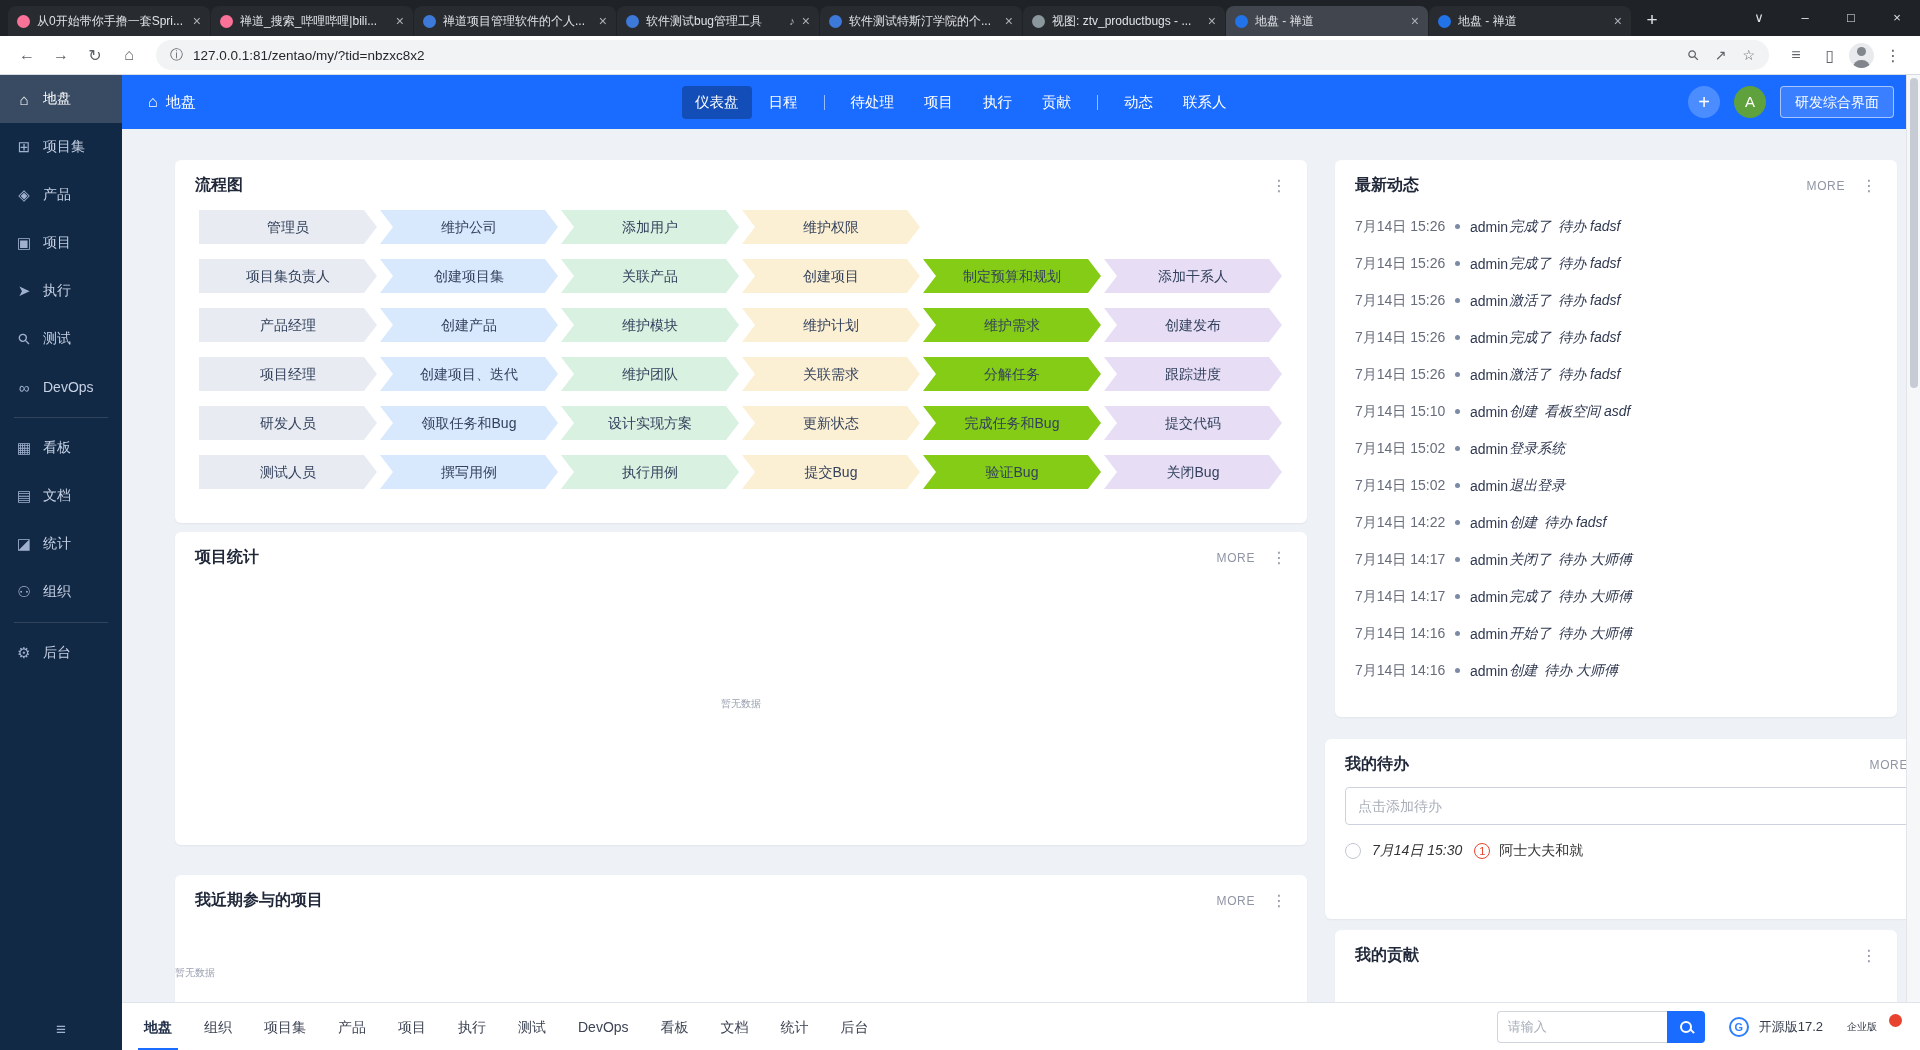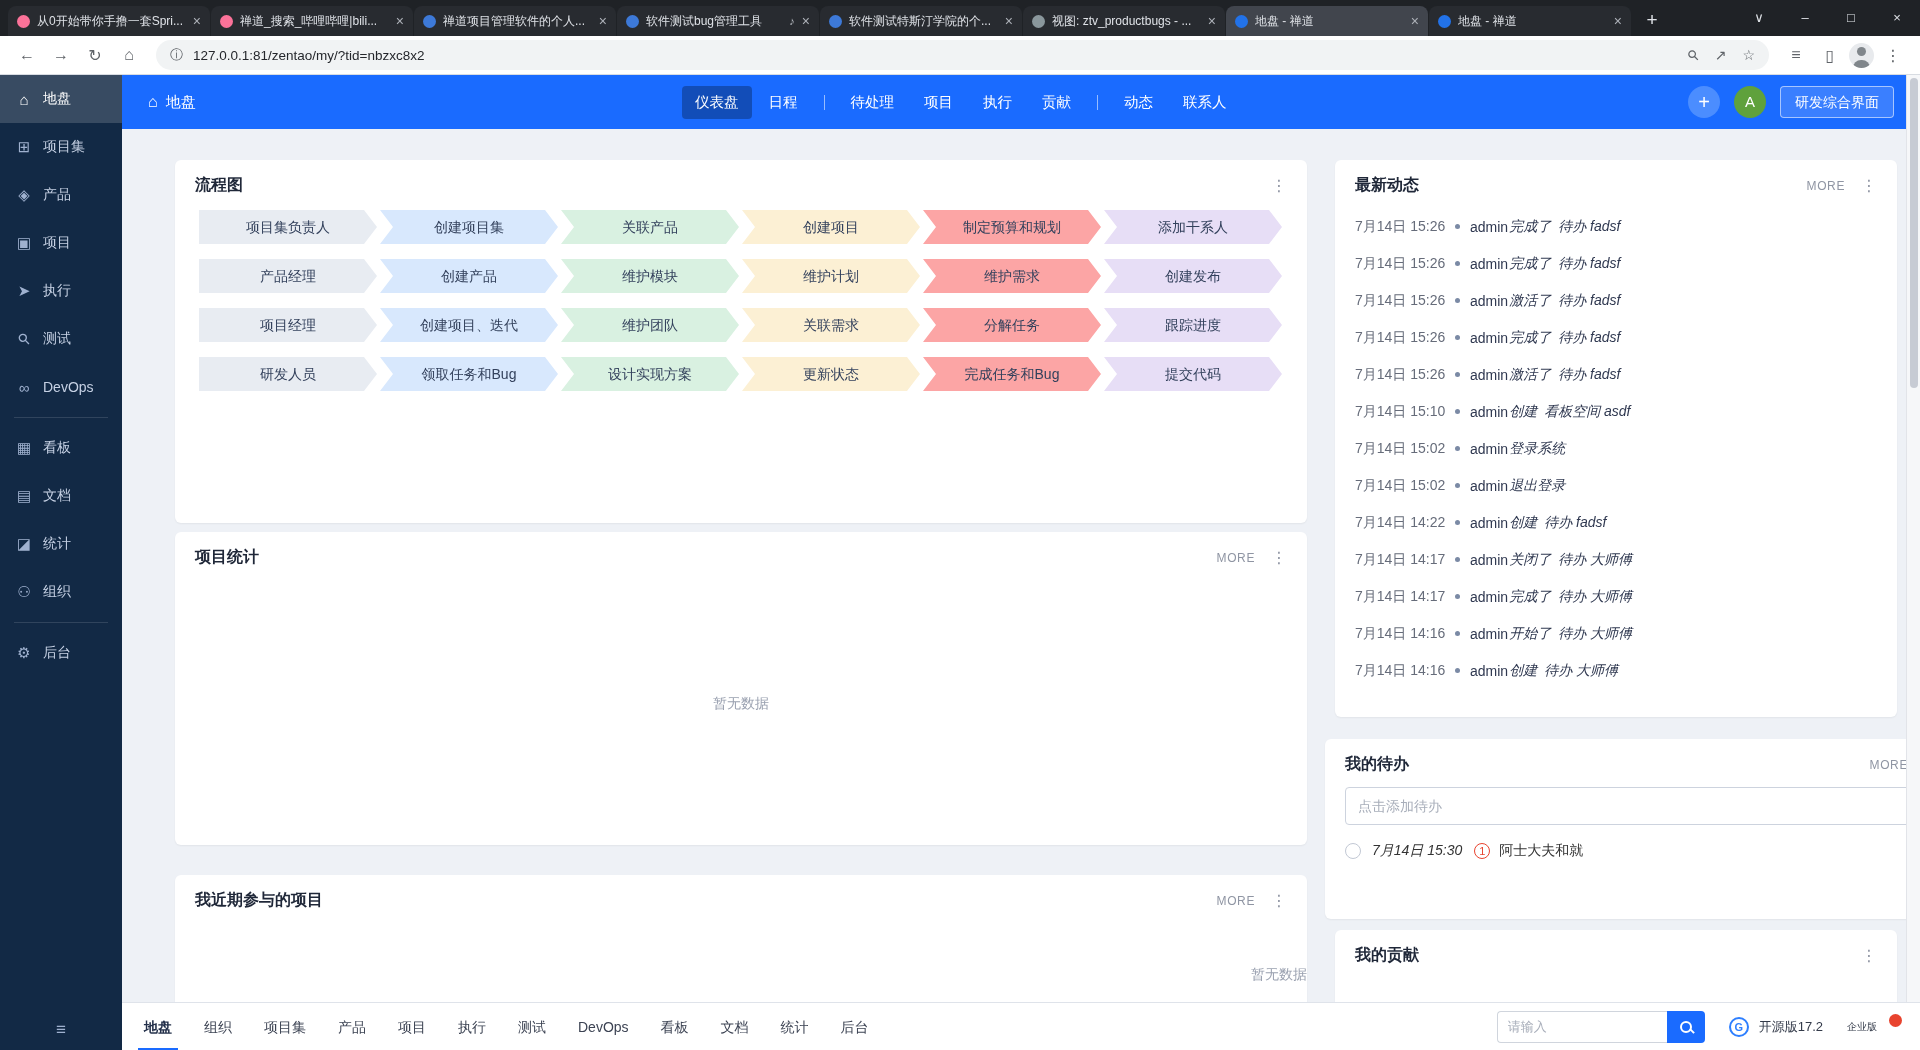--- a/index.html
+++ b/index.html
@@ -53,38 +53,38 @@
   .workbench { height:32px; padding:0 14px; border:1px solid rgba(255,255,255,.55); background:rgba(255,255,255,.14); border-radius:4px; font-size:14px; line-height:30px; cursor:pointer; }
 
   
   .content { position:absolute; top:129px; left:122px; right:0; bottom:48px; overflow:hidden; }
   .card { position:absolute; background:#fff; border-radius:6px; box-shadow:0 1px 2px rgba(31,35,41,.06); }
   .card-head { display:flex; align-items:center; padding:15px 20px 0 20px; }
   .card-title { font-size:16px; font-weight:bold; color:#1f2738; }
   .more { margin-left:auto; font-size:12px; color:#8f95a3; letter-spacing:.6px; cursor:pointer; }
   .kebab { color:#8f95a3; font-size:16px; margin-left:16px; line-height:1; cursor:pointer; }
   .kebab.solo { margin-left:auto; }
-  .empty { text-align:right; color:#9aa1b0; font-size:14px; }
+  .empty { text-align:left; color:#9aa1b0; font-size:10px; }
 
   #card-flow   { left:53px;  top:31px;  width:1132px; height:363px; }
   #card-stats  { left:53px;  top:403px; width:1132px; height:313px; }
   #card-recent { left:53px;  top:746px; width:1132px; height:240px; }
   #card-news   { left:1213px; top:31px;  width:562px; height:557px; }
   #card-todo   { left:1203px; top:610px; width:635px; height:180px; }
   #card-contrib{ left:1213px; top:801px; width:562px; height:150px; }
 
   .flow-rows { padding:14px 24px 0 24px; }
   .flow-row { display:flex; gap:3px; height:34px; margin-bottom:15px; }
   .chev { width:178px; flex:none; line-height:34px; text-align:center; font-size:14px; color:#33415c; clip-path:polygon(0 0, calc(100% - 13px) 0, 100% 50%, calc(100% - 13px) 100%, 0 100%, 13px 50%); cursor:pointer; }
   .chev.role { clip-path:polygon(0 0, calc(100% - 13px) 0, 100% 50%, calc(100% - 13px) 100%, 0 100%); font-weight:500; cursor:default; }
   .role { background:#e8ecf2; }
   .s1 { background:#d8e8fd; }
   .s2 { background:#d9f1e1; }
   .s3 { background:#fcf0d4; }
-  .s4 { background:#fca5a5; }
+  .s4 { background:#84cc16; }
   .s5 { background:#e7def6; }
 
   .center-body { height:calc(100% - 42px); display:flex; align-items:center; justify-content:center; }
 
   .act-list { padding:12px 20px 0 20px; }
   .act-row { display:flex; align-items:center; height:37px; font-size:14px; white-space:nowrap; overflow:hidden; }
   .act-time { width:98px; flex:none; color:#666c7a; }
   .act-dot { width:5px; height:5px; border-radius:50%; background:#7b8aa5; margin:0 10px 0 2px; flex:none; }
   .act-user { color:#2f3850; margin-right:1px; }
   .act-action { font-style:italic; color:#2f3850; margin-right:7px; }
@@ -274,20 +274,26 @@
 
 <main class="content">
 
   <section class="card" id="card-flow">
     <div class="card-head">
       <span class="card-title">流程图</span>
       <span class="kebab solo">⋮</span>
     </div>
     <div class="flow-rows">
       <div class="flow-row">
+        <div class="chev role">管理员</div>
+        <div class="chev s1">维护公司</div>
+        <div class="chev s2">添加用户</div>
+        <div class="chev s3">维护权限</div>
+      </div>
+      <div class="flow-row">
         <div class="chev role">项目集负责人</div>
         <div class="chev s1">创建项目集</div>
         <div class="chev s2">关联产品</div>
         <div class="chev s3">创建项目</div>
         <div class="chev s4">制定预算和规划</div>
         <div class="chev s5">添加干系人</div>
       </div>
       <div class="flow-row">
         <div class="chev role">产品经理</div>
         <div class="chev s1">创建产品</div>
@@ -304,20 +310,28 @@
         <div class="chev s4">分解任务</div>
         <div class="chev s5">跟踪进度</div>
       </div>
       <div class="flow-row">
         <div class="chev role">研发人员</div>
         <div class="chev s1">领取任务和Bug</div>
         <div class="chev s2">设计实现方案</div>
         <div class="chev s3">更新状态</div>
         <div class="chev s4">完成任务和Bug</div>
         <div class="chev s5">提交代码</div>
+      </div>
+      <div class="flow-row">
+        <div class="chev role">测试人员</div>
+        <div class="chev s1">撰写用例</div>
+        <div class="chev s2">执行用例</div>
+        <div class="chev s3">提交Bug</div>
+        <div class="chev s4">验证Bug</div>
+        <div class="chev s5">关闭Bug</div>
       </div>
     </div>
   </section>
 
   <section class="card" id="card-stats">
     <div class="card-head">
       <span class="card-title">项目统计</span>
       <span class="more">MORE</span>
       <span class="kebab">⋮</span>
     </div>

